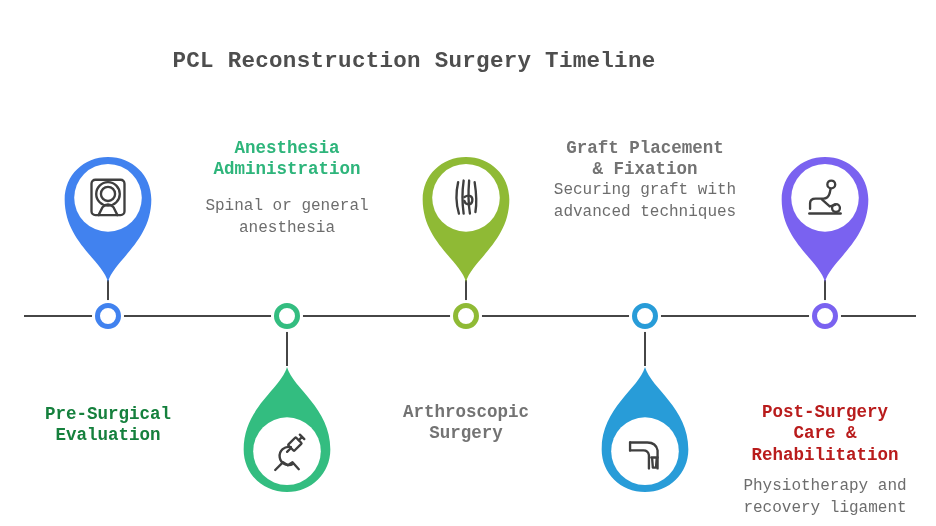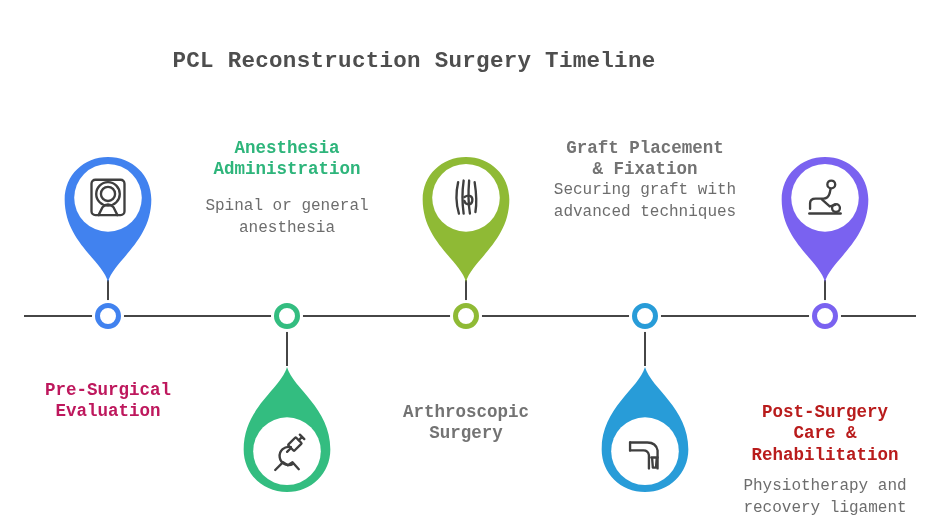--- a/index.html
+++ b/index.html
@@ -102,21 +102,21 @@
     <svg x="31" y="26" width="58" height="58" viewBox="0 0 64 64">
       <g class="ic">
         <rect x="11" y="9" width="42" height="45" rx="5"></rect>
         <circle cx="32" cy="27" r="15"></circle>
         <circle cx="32" cy="27" r="9"></circle>
         <path d="M20 54 L25 44 Q32 37 39 44 L44 54"></path>
       </g>
     </svg>
   </svg>
   <div class="marker" style="left: 95px; top: 303px; border-color: rgb(65, 130, 239);"></div>
-  <div class="m-title" style="left: 8px; top: 380px; color: #be185d;">Pre-Surgical
+  <div class="m-title" style="left: 8px; top: 404px; color: #15803d;">Pre-Surgical
 Evaluation</div>
 
   <div class="m-title" style="left: 187px; top: 138px; color: rgb(46, 181, 123);">Anesthesia
 Administration</div>
   <div class="m-desc" style="left:187px; top:196px;">Spinal or general
 anesthesia</div>
   <div class="connector" style="left: 286px; top: 316px; height: 50px; background-color: rgb(70, 70, 70);"></div>
   <svg class="pin" style="left:235px; top:360px;" viewBox="0 0 120 160">
     <path d="M60 8 C67 33 110 55 110 103 C110 131 88 152 60 152 C32 152 10 131 10 103 C10 55 53 33 60 8 Z" fill="#33bd80"></path>
     <circle cx="60" cy="105" r="39" fill="#ffffff"></circle>

